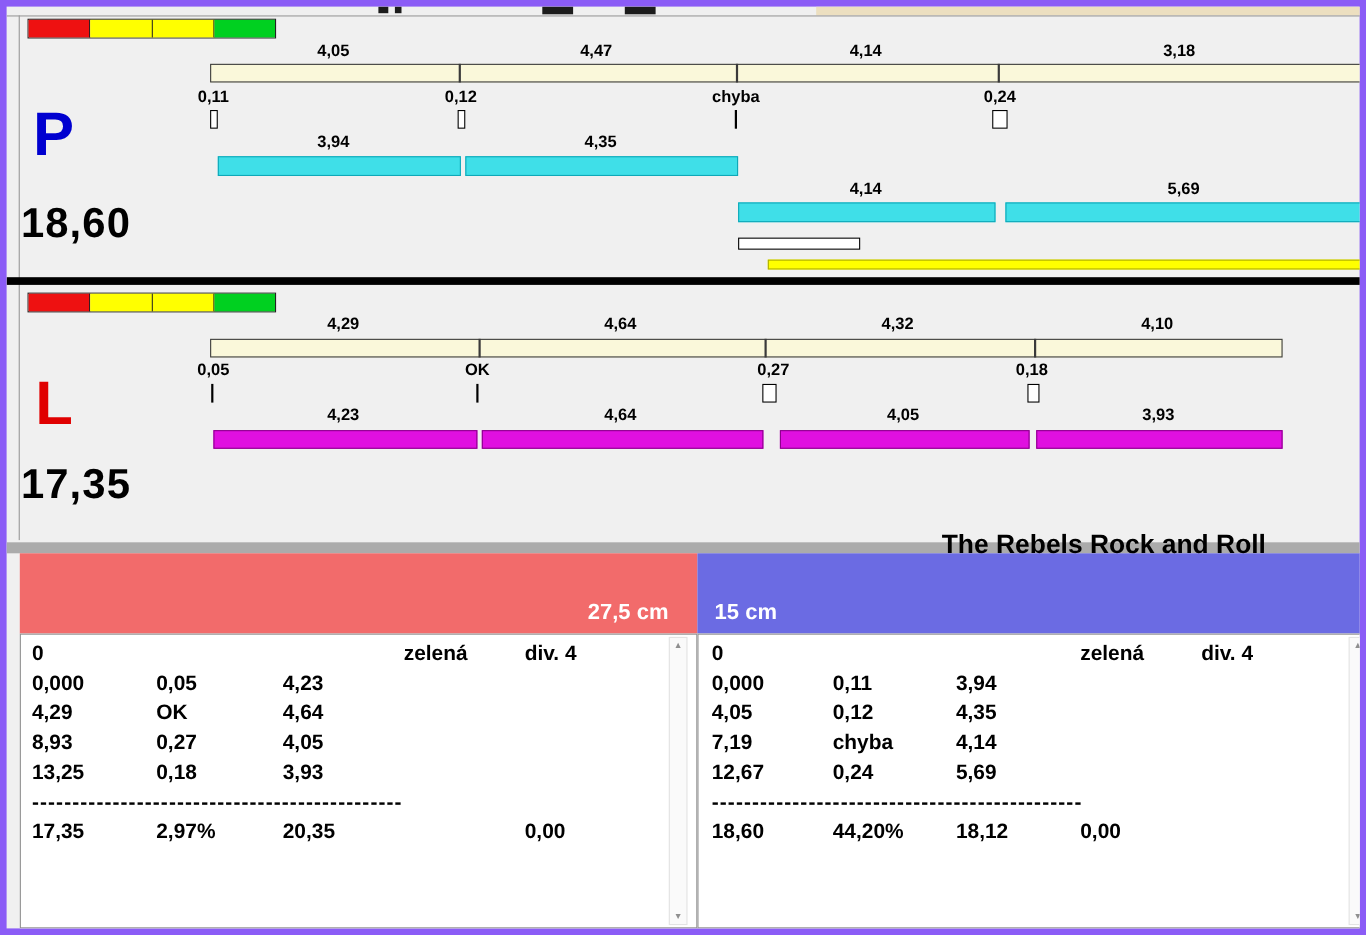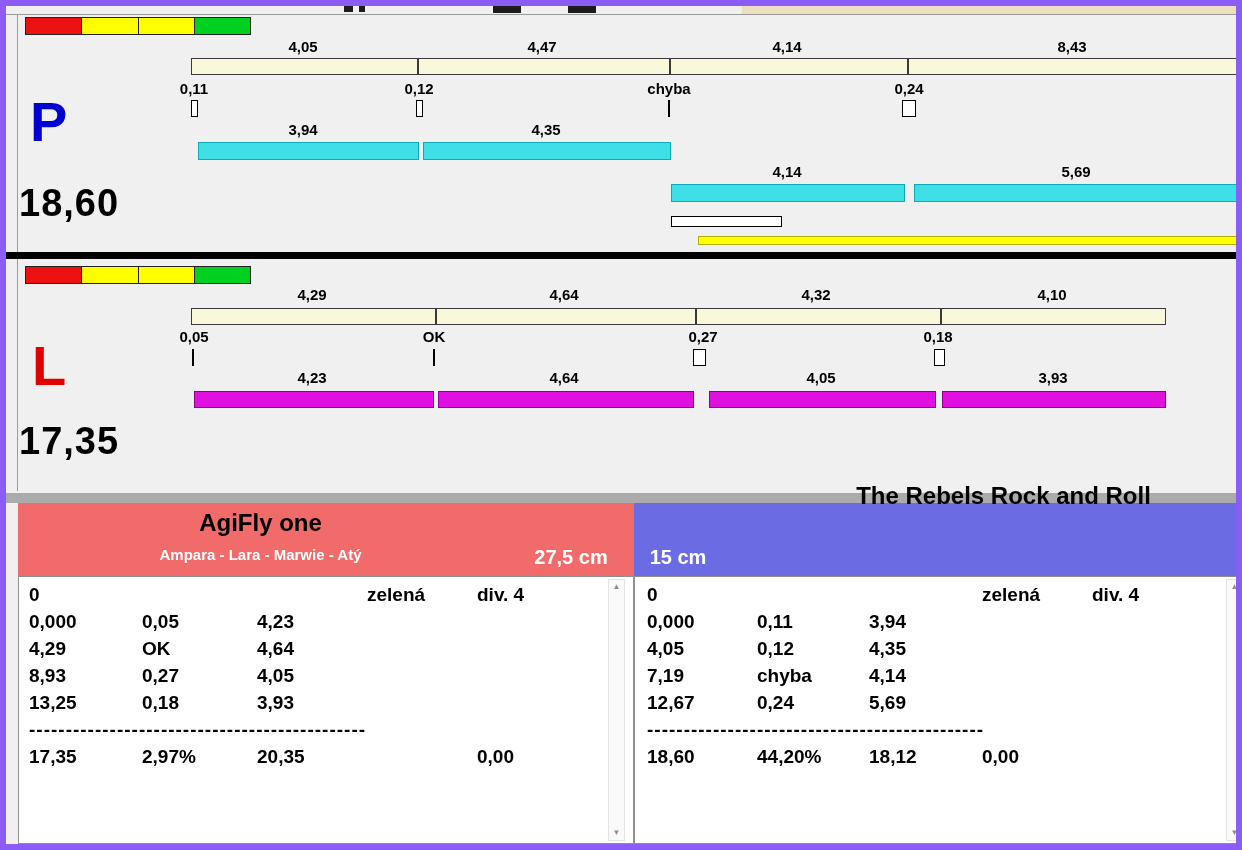--- a/index.html
+++ b/index.html
@@ -78,21 +78,21 @@
   <div class="strip" style="left:19px;top:11px">
     <div class="strip-seg" style="background:var(--strip-red)"></div>
     <div class="strip-seg" style="background:var(--strip-yellow)"></div>
     <div class="strip-seg" style="background:var(--strip-yellow)"></div>
     <div class="strip-seg" style="background:var(--strip-green)"></div>
   </div>
 
   <div class="lbl15" style="left:247px;top:32px;width:100px">4,05</div>
   <div class="lbl15" style="left:486px;top:32px;width:100px">4,47</div>
   <div class="lbl15" style="left:731px;top:32px;width:100px">4,14</div>
-  <div class="lbl15" style="left:1016px;top:32px;width:100px">8,43</div>
+  <div class="lbl15" style="left:1016px;top:32px;width:100px">3,18</div>
 
   <div class="cream" style="left:185px;top:52px;width:1048px">
     <div class="cream-div" style="left:225px"></div>
     <div class="cream-div" style="left:477px"></div>
     <div class="cream-div" style="left:715px"></div>
   </div>
 
   <div class="lbl15" style="left:158px;top:74px;width:60px">0,11</div>
   <div class="lbl15" style="left:383px;top:74px;width:60px">0,12</div>
   <div class="lbl15" style="left:628px;top:74px;width:70px">chyba</div>
@@ -164,22 +164,20 @@
   <div class="magenta" style="left:703px;top:385px;width:227px"></div>
   <div class="magenta" style="left:936px;top:385px;width:224px"></div>
 
   <div class="big-total" style="left:13px;top:416px">17,35</div>
 
   <div class="gray-band" style="top:487px;height:10px"></div>
 
   <div class="team-header" style="left:12px;top:497px;width:616px;background:var(--team-left-header)"></div>
   <div class="team-header" style="left:628px;top:497px;width:612px;background:var(--team-right-header)"></div>
 
-  <div class="team-title" style="left:12px;top:503px;width:485px">AgiFly one</div>
-  <div class="team-members" style="left:12px;top:540px;width:485px">Ampara - Lara - Marwie - Atý</div>
   <div class="team-cat" style="left:500px;top:540px;width:130px">27,5 cm</div>
 
   <div class="team-title" style="left:755px;top:476px;width:485px">The Rebels Rock and Roll</div>
   <div class="team-cat" style="left:628px;top:540px;width:88px">15 cm</div>
 
 
   <div class="rtable" style="left:12px;top:570px;width:616px;height:268px">
     <div class="tcell" style="left:10px;top:8px">0</div>
     <div class="tcell" style="left:348px;top:8px">zelená</div>
     <div class="tcell" style="left:458px;top:8px">div. 4</div>

